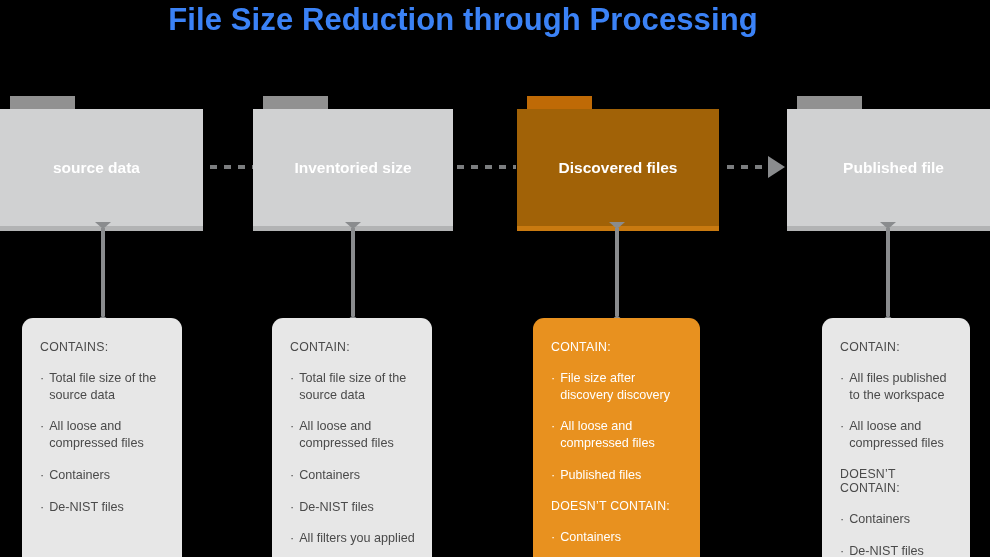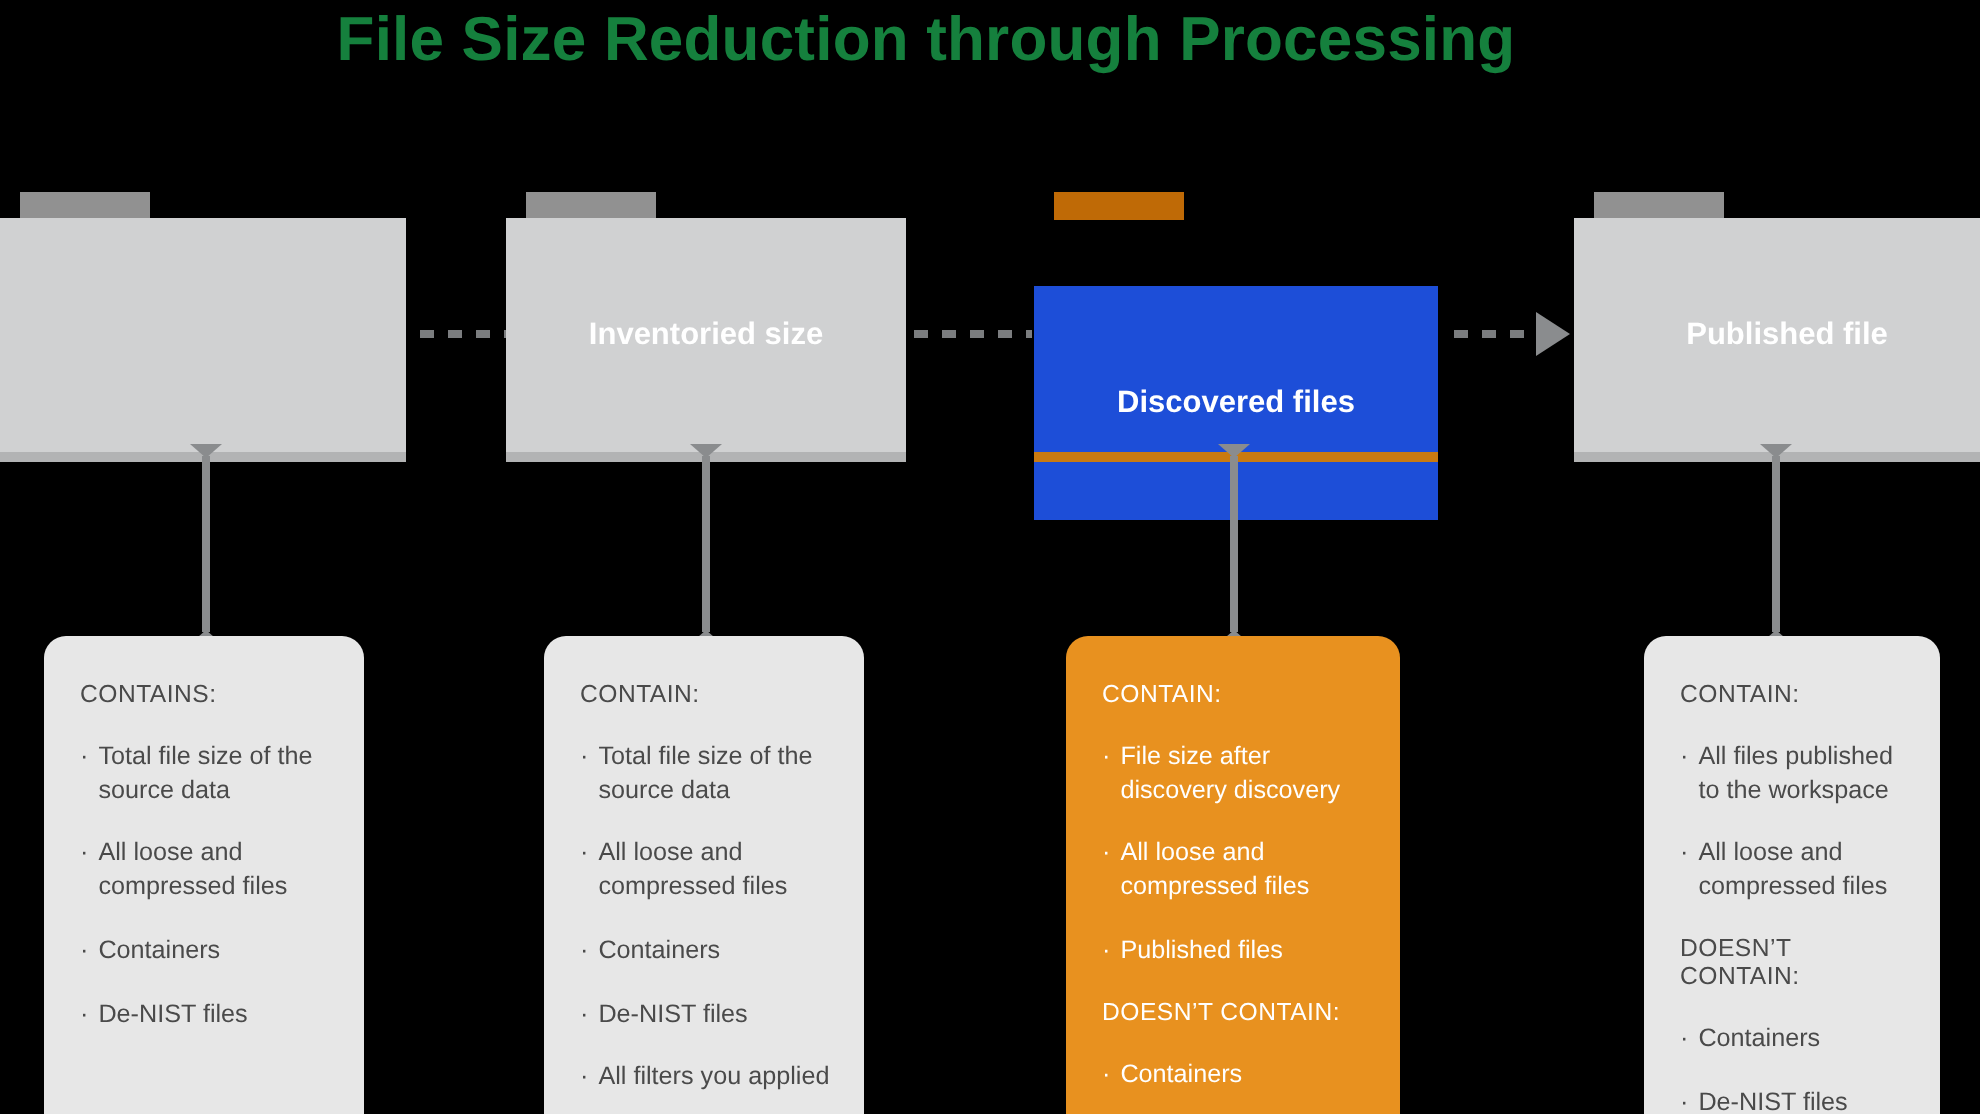--- a/index.html
+++ b/index.html
@@ -11,21 +11,21 @@
   }
   #stage { position: relative; width: 990px; height: 557px; }
 
   
   .title {
     position: absolute;
     top: 2px; left: 0; width: 900px;
     text-align: center;
     font-size: 31px;
     font-weight: bold;
-    color: #15803d;
+    color: #3b82f6;
     letter-spacing: 0.1px;
     padding-left: 26px;
   }
 
   
   .folder { position: absolute; }
   .folder .tab {
     position: absolute;
     top: 0; left: 10px;
     width: 65px; height: 14px;
@@ -50,21 +50,21 @@
     text-align: center;
     line-height: 1.42;
     padding: 0 8px;
   }
   
   .folder.grey .tab  { background: #919191; }
   .folder.grey .body { background: #d0d1d2; }
   .folder.grey .foot { background: #b2b3b4; }
   
   .folder.orange .tab  { background: #bf6a06; }
-  .folder.orange .body { background: #1d4ed8; margin-top: 34px; }
+  .folder.orange .body { background: #a16207; }
   .folder.orange .foot { background: #c97a10; }
 
   
   .dots {
     position: absolute;
     height: 4px;
     background-image: repeating-linear-gradient(
       to right, #7b7d7f 0px, #7b7d7f 7px, rgba(0,0,0,0) 7px, rgba(0,0,0,0) 14px);
   }
   .arrowhead {
@@ -121,20 +121,21 @@
 <body>
 
 <div id="stage">
 
   <div class="title">File Size Reduction through Processing</div>
 
   <div class="folder grey" style="left:-10px; top:96px; width:213px;">
     <div class="tab" style="left:20px;"></div>
     <div class="body">
       <div class="label">
+        <div>source data</div>
       </div>
     </div>
     <div class="foot" style="top:130px;"></div>
   </div>
 
   <div class="folder grey" style="left:253px; top:96px; width:200px;">
     <div class="tab"></div>
     <div class="body">
       <div class="label">
         <div>Inventoried size</div>

